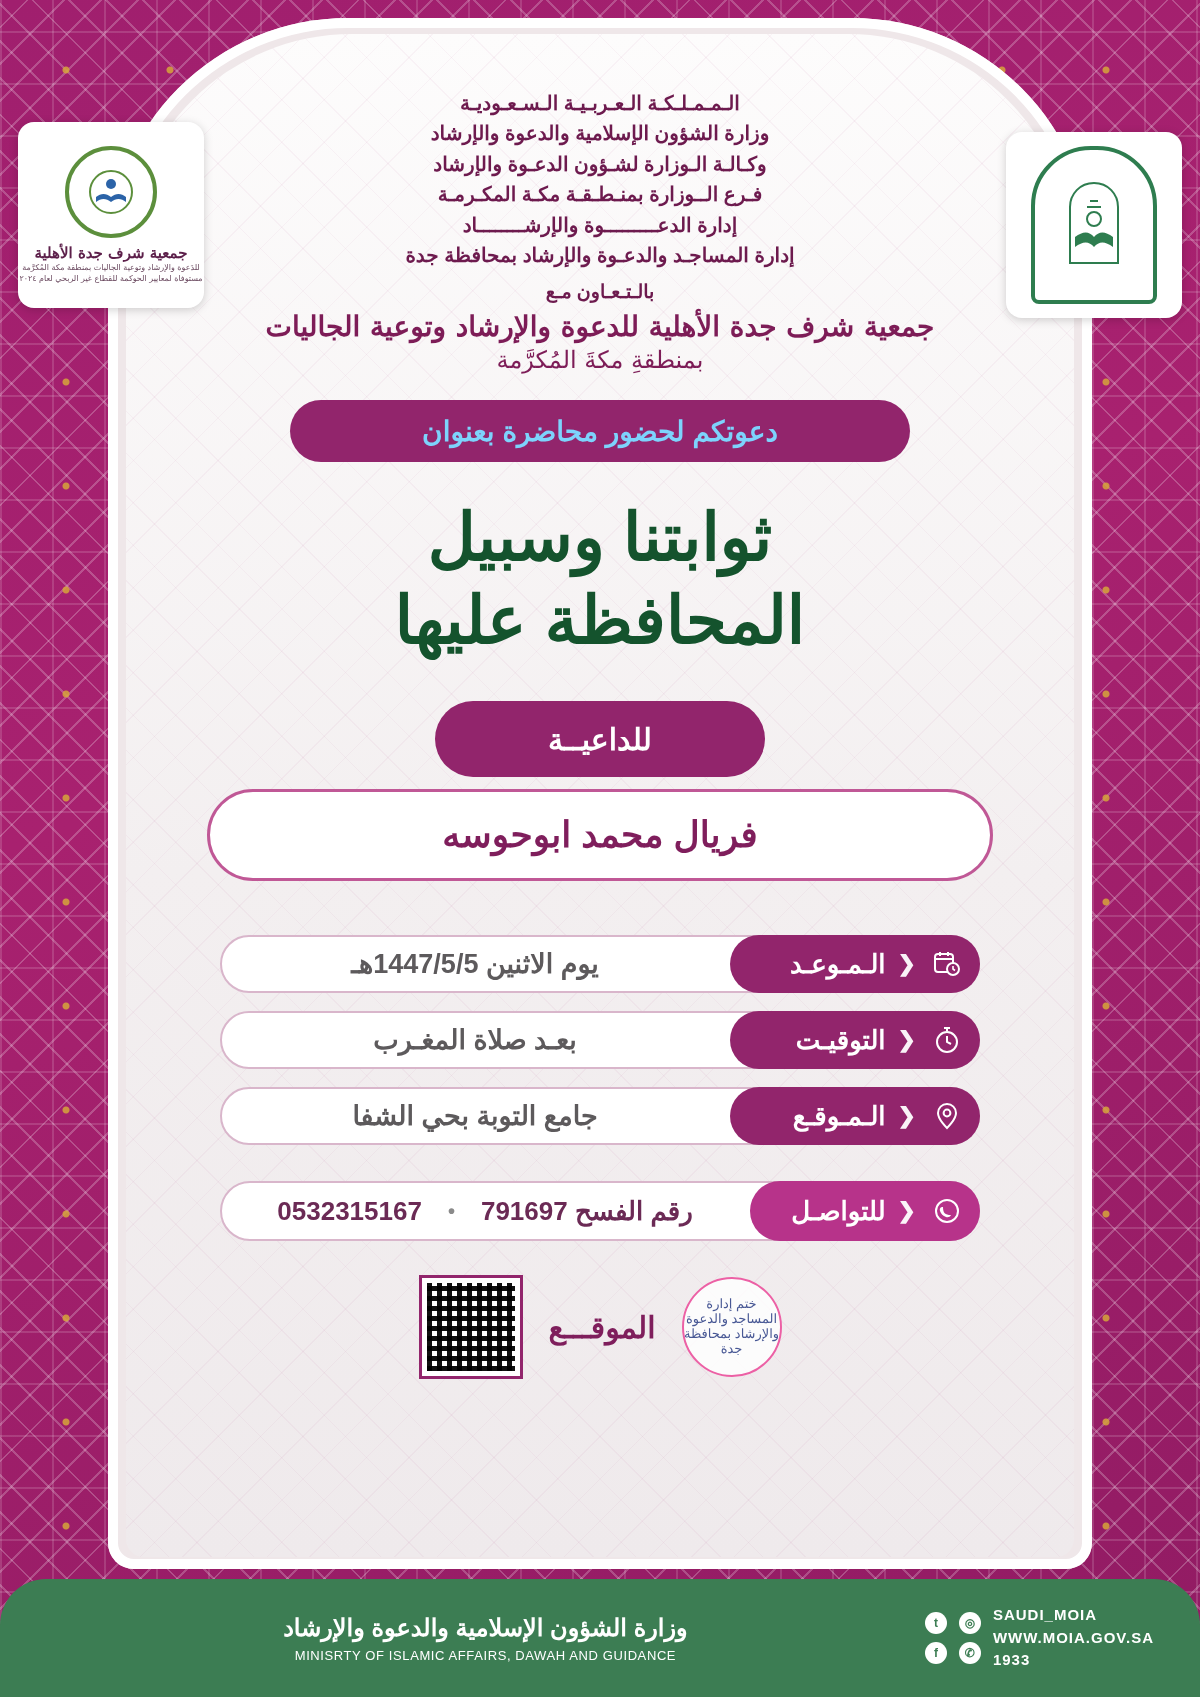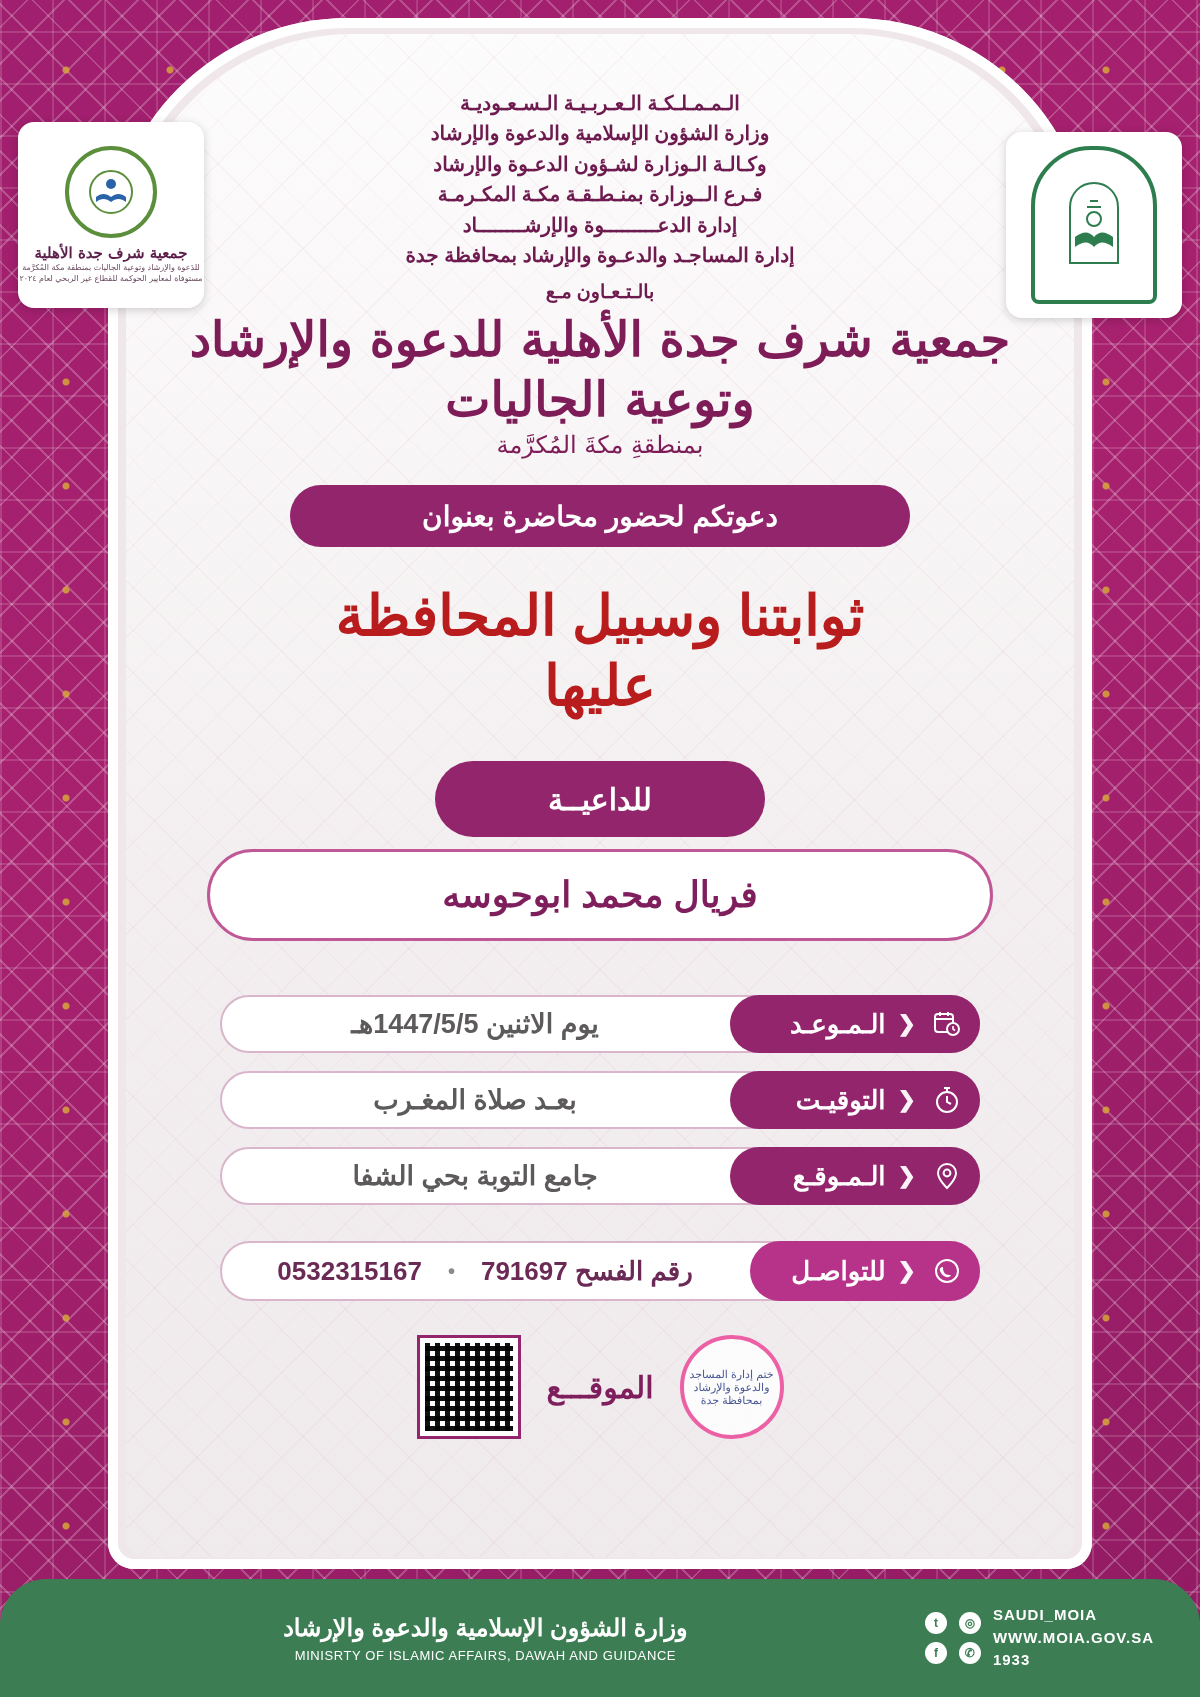--- a/index.html
+++ b/index.html
@@ -73,45 +73,45 @@
   .ministry-lines div{white-space:nowrap;}
   .coop{
     margin-top:10px;
     color:#6d1a4e;font-weight:bold;font-size:19px;letter-spacing:6px;
   }
   .assoc-name{
     margin-top:6px;
     color:#7d1c57;
     font-family:"DejaVu Serif", serif;
     font-weight:bold;
-    font-size:48px;
+    font-size:28px;
     line-height:1.25;
   }
   .assoc-sub{
     color:#7d1c57;
     font-family:"DejaVu Serif", serif;
     font-size:24px;
     margin-top:2px;
   }
 
   .invite-pill{
     margin:26px auto 0;
     width:620px;height:62px;
     background:#92256c;
     border-radius:34px;
-    color:#ffffff;
+    color:#7dd3fc;
     font-size:28px;font-weight:bold;
     display:flex;align-items:center;justify-content:center;
     letter-spacing:1px;
   }
 
   .lecture-title{
     margin:34px auto 0;
-    color:#b91c1c;
-    font-size:56px;
+    color:#14532d;
+    font-size:66px;
     font-weight:bold;
     line-height:1.25;
     max-width:620px;
   }
 
   .speaker-label{
     margin:40px auto 0;
     width:330px;height:76px;
     background:#92256c;border-radius:38px;
     color:#fff;font-size:30px;font-weight:bold;
@@ -221,24 +221,24 @@
     width:100%;height:100%;
     background-color:#ffffff;
     background-image:
       repeating-linear-gradient(90deg,#111 0 5px,#fff 5px 10px),
       repeating-linear-gradient(0deg,#111 0 5px,#fff 5px 10px);
     background-blend-mode:multiply;
   }
   .qr-text{color:#7f1e5c;font-size:30px;font-weight:bold;letter-spacing:3px;}
   .seal{
     width:96px;height:96px;border-radius:50%;
-    border:4px solid #ec4899;
+    border:2px solid #ec4899;
     color:#2b3f86;
     display:flex;align-items:center;justify-content:center;
-    font-size:11px;text-align:center;line-height:1.15;
+    font-size:13px;text-align:center;line-height:1.15;
     background:#ffffff;
     opacity:.85;
   }
 
   
   .logo-card{
     position:absolute;
     background:#ffffff;
     border-radius:16px;
     box-shadow:0 2px 10px rgba(0,0,0,.18);

